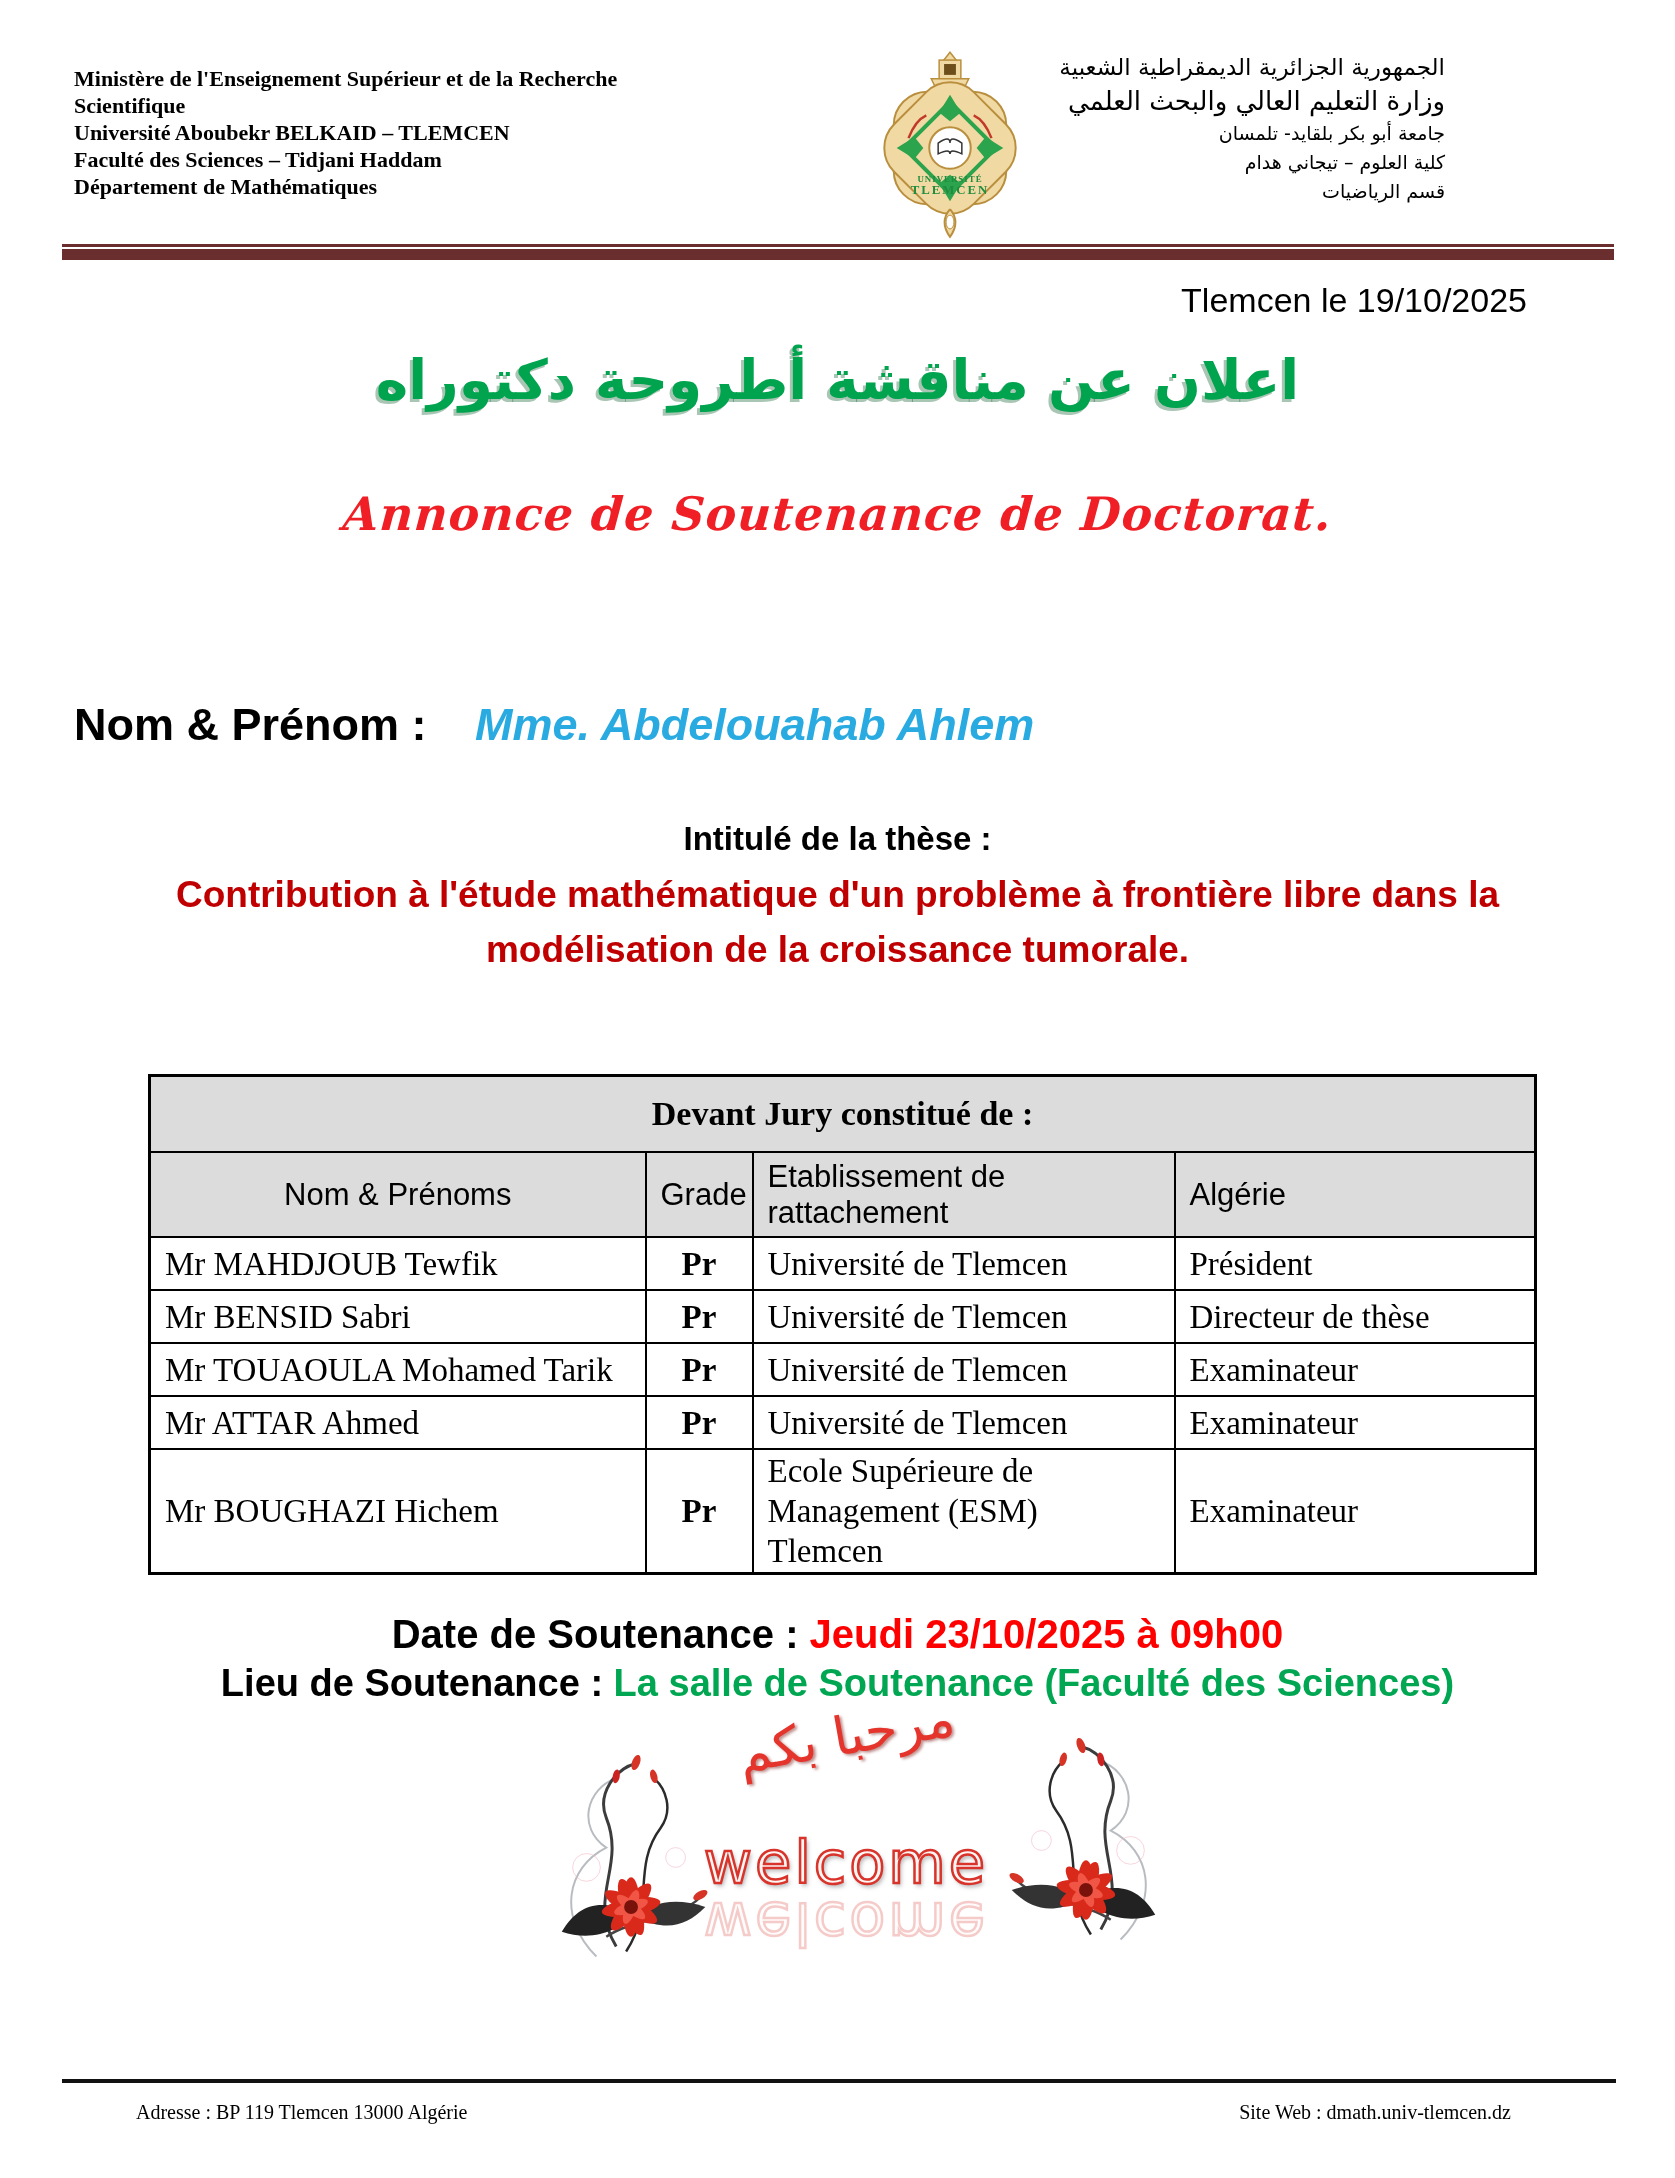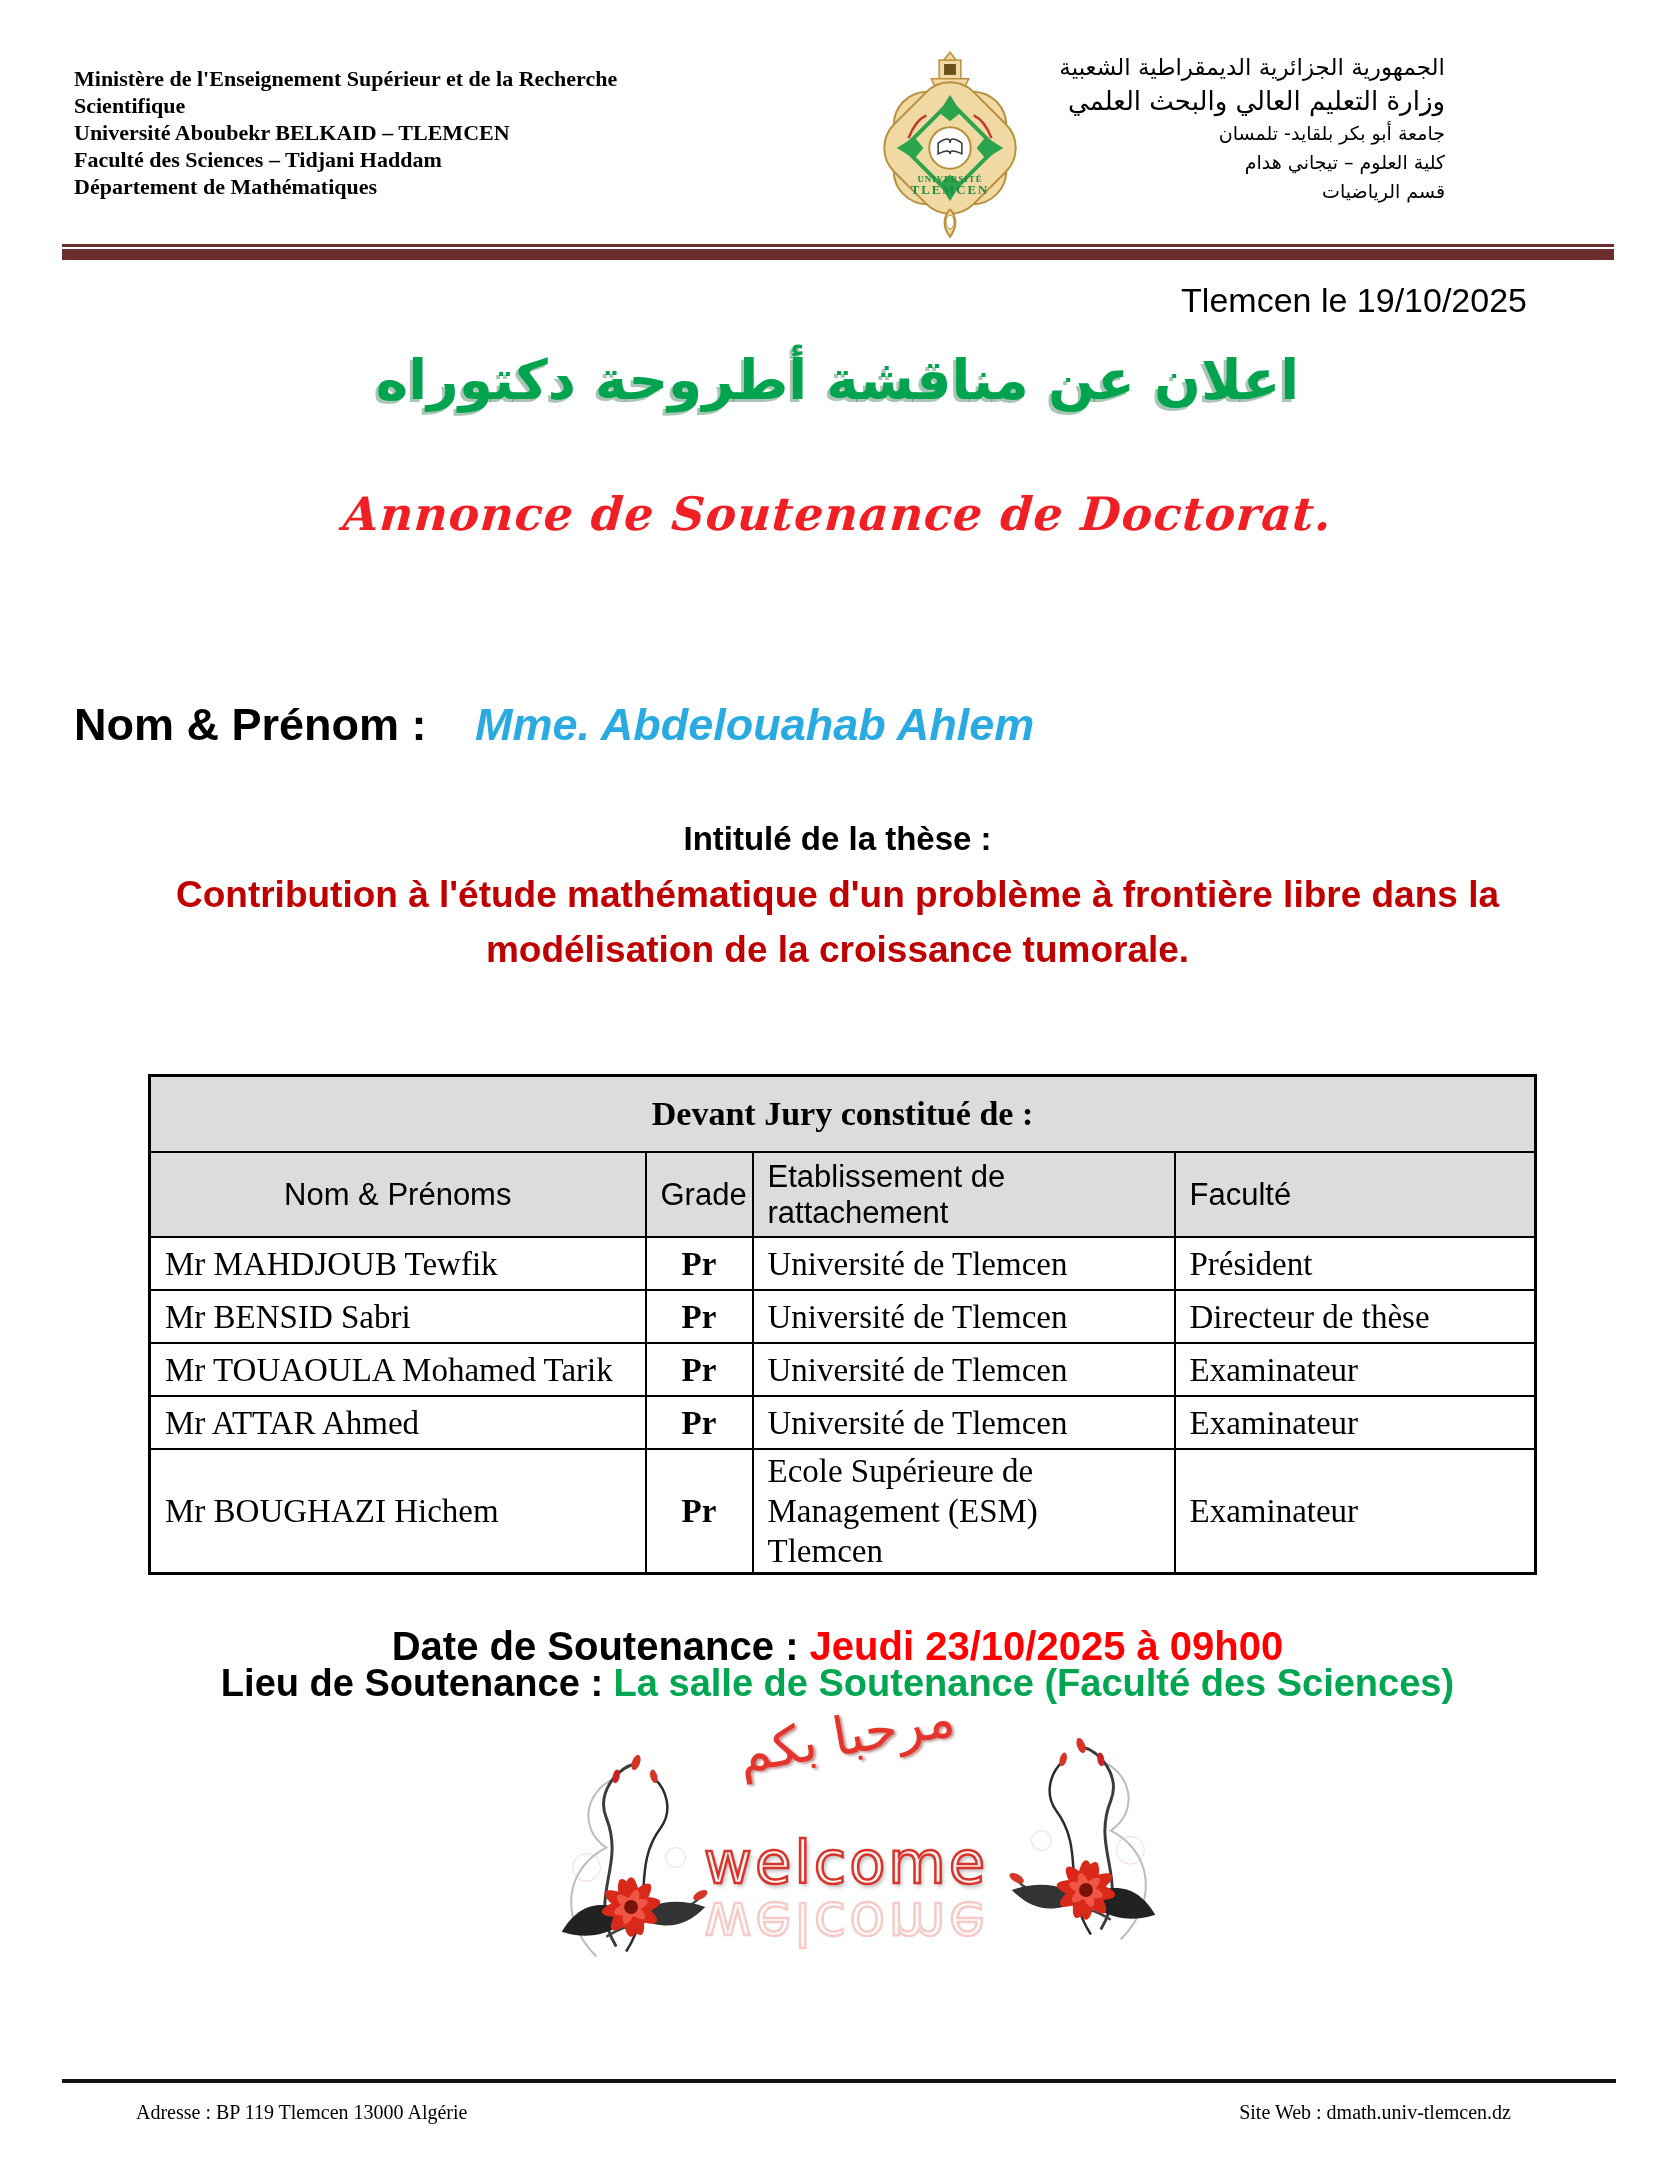--- a/index.html
+++ b/index.html
@@ -87,21 +87,21 @@
   }
   tr.t-head th.center { text-align:center; }
   tbody td {
     font-family:"Liberation Serif", serif; font-size:33px; line-height:40px;
     vertical-align:middle; padding:1px 14px; height:41px; text-align:left;
   }
   tbody td.center { text-align:center; padding:5px 2px;font-weight:bold; }
 
   
   .defense { position:absolute; left:0; width:1675px; text-align:center; font-family:"Liberation Sans", sans-serif; font-weight:bold; }
-  .defense-date  { position:absolute; left:0; width:100%; top:12px;   font-size:40px; }
+  .defense-date  { position:absolute; left:0; width:100%; top:0;   font-size:40px; }
   .defense-place { position:absolute; left:0; width:100%; top:50px; font-size:38px; }
   .defense-wrap  { position:absolute; left:0; width:100%; top:1612px; height:109px; }
   .txt-black { color:#000; }
   .txt-red   { color:#ff0000; }
   .txt-green { color:#00a651; }
 
   
   .welcome { position:absolute; left:495px; top:1701px; width:693px; height:267px; }
   .fl { position:absolute; width:198px; height:223px; }
   .fl-left  { left:42px; top:45px; }
@@ -216,21 +216,21 @@
         <col class="c4">
       </colgroup>
     <thead>
       <tr class="t-title">
         <th colspan="4">Devant Jury constitué de :</th>
       </tr>
       <tr class="t-head">
         <th class="center">Nom &amp; Prénoms</th>
         <th class="center">Grade</th>
         <th>Etablissement de rattachement</th>
-        <th>Faculté</th>
+        <th>Algérie</th>
       </tr>
     </thead>
     <tbody>
       <tr>
         <td>Mr MAHDJOUB Tewfik</td>
         <td class="center">Pr</td>
         <td>Université de Tlemcen</td>
         <td>Président</td>
       </tr>
       <tr>

